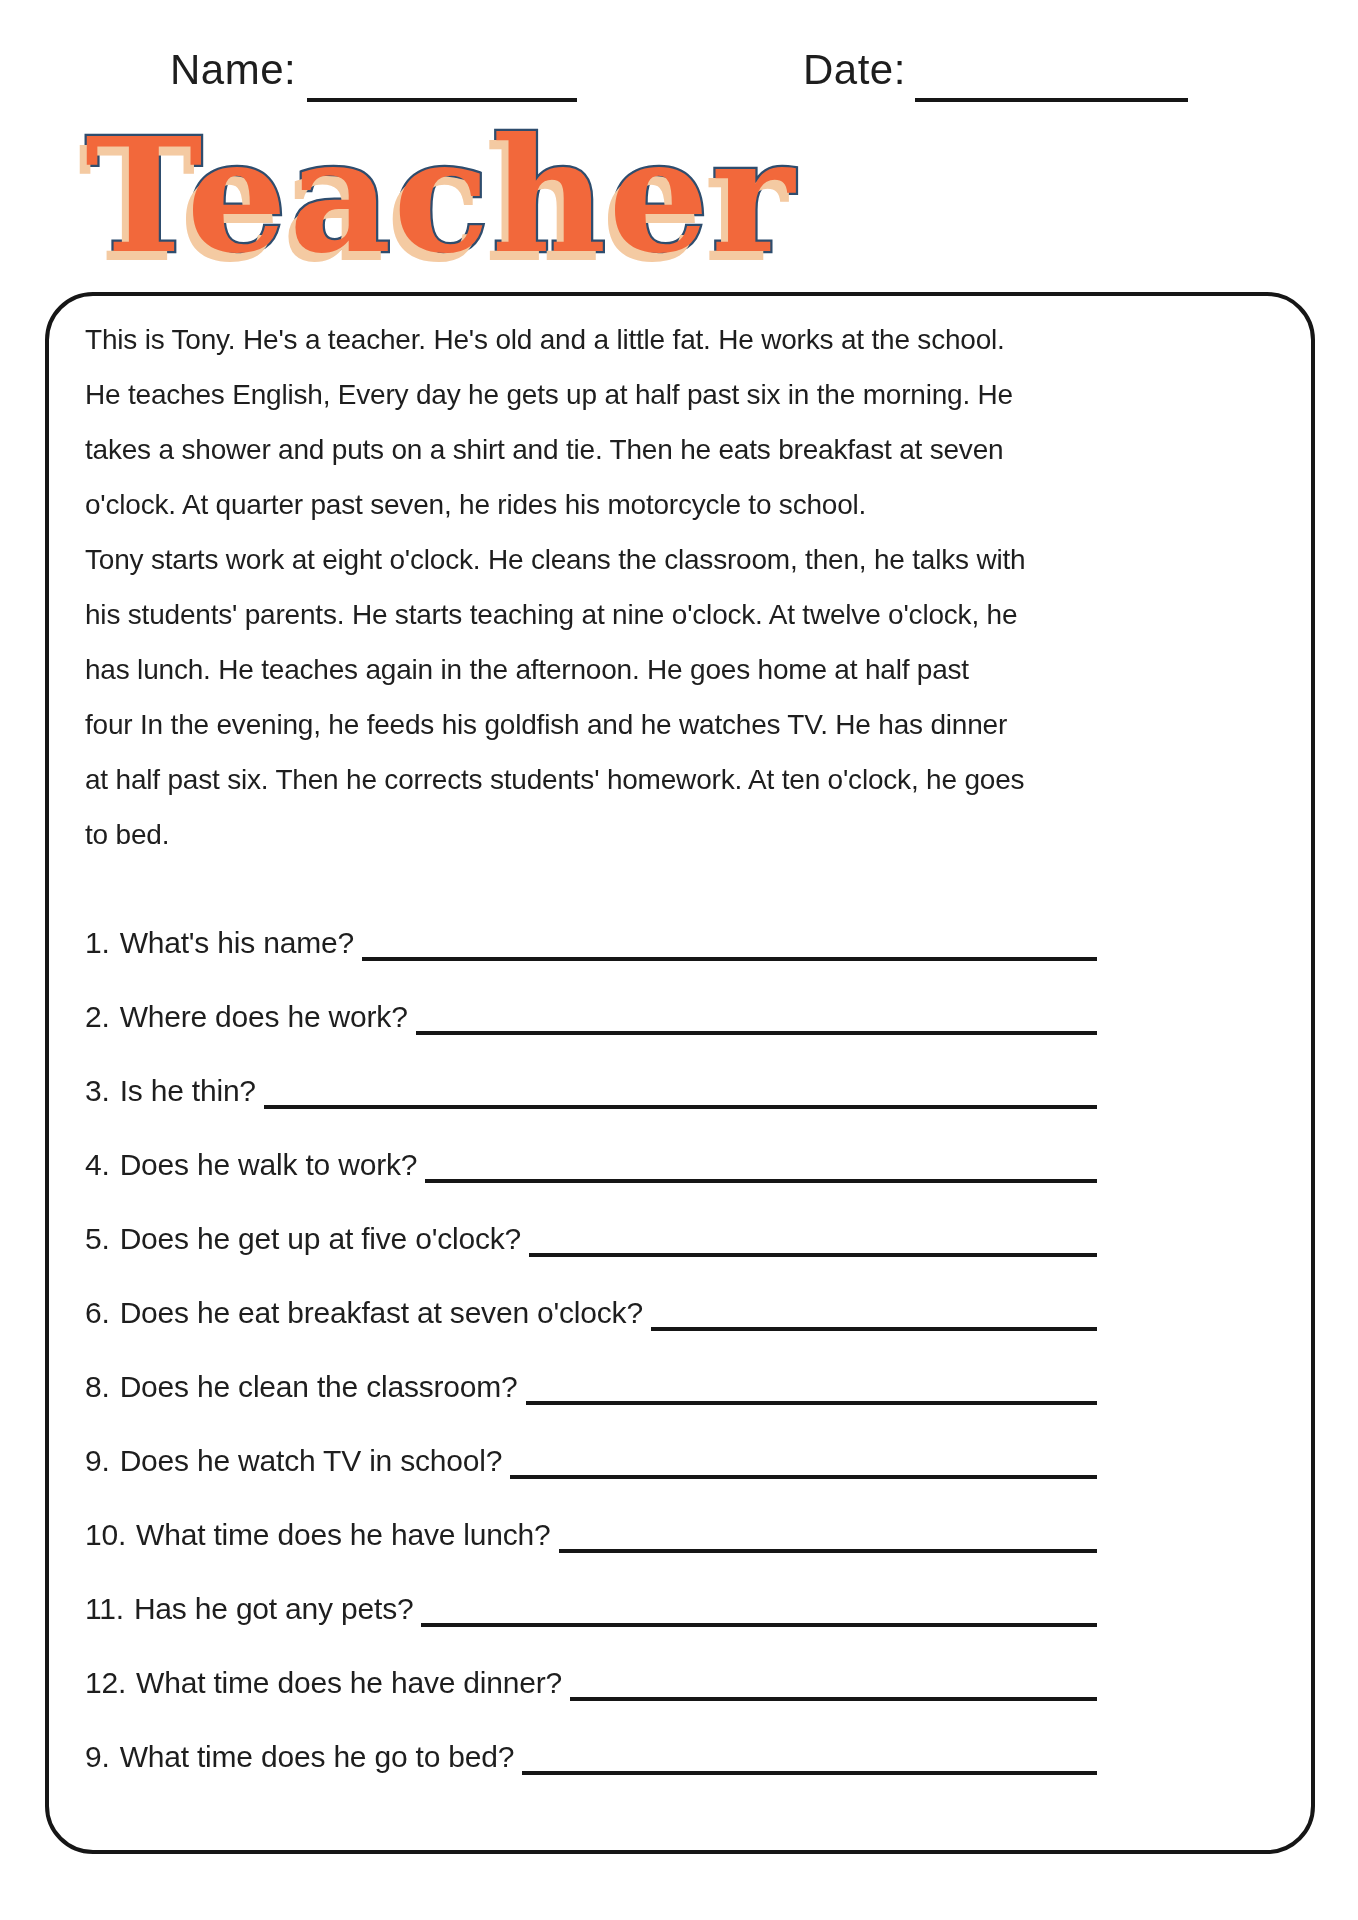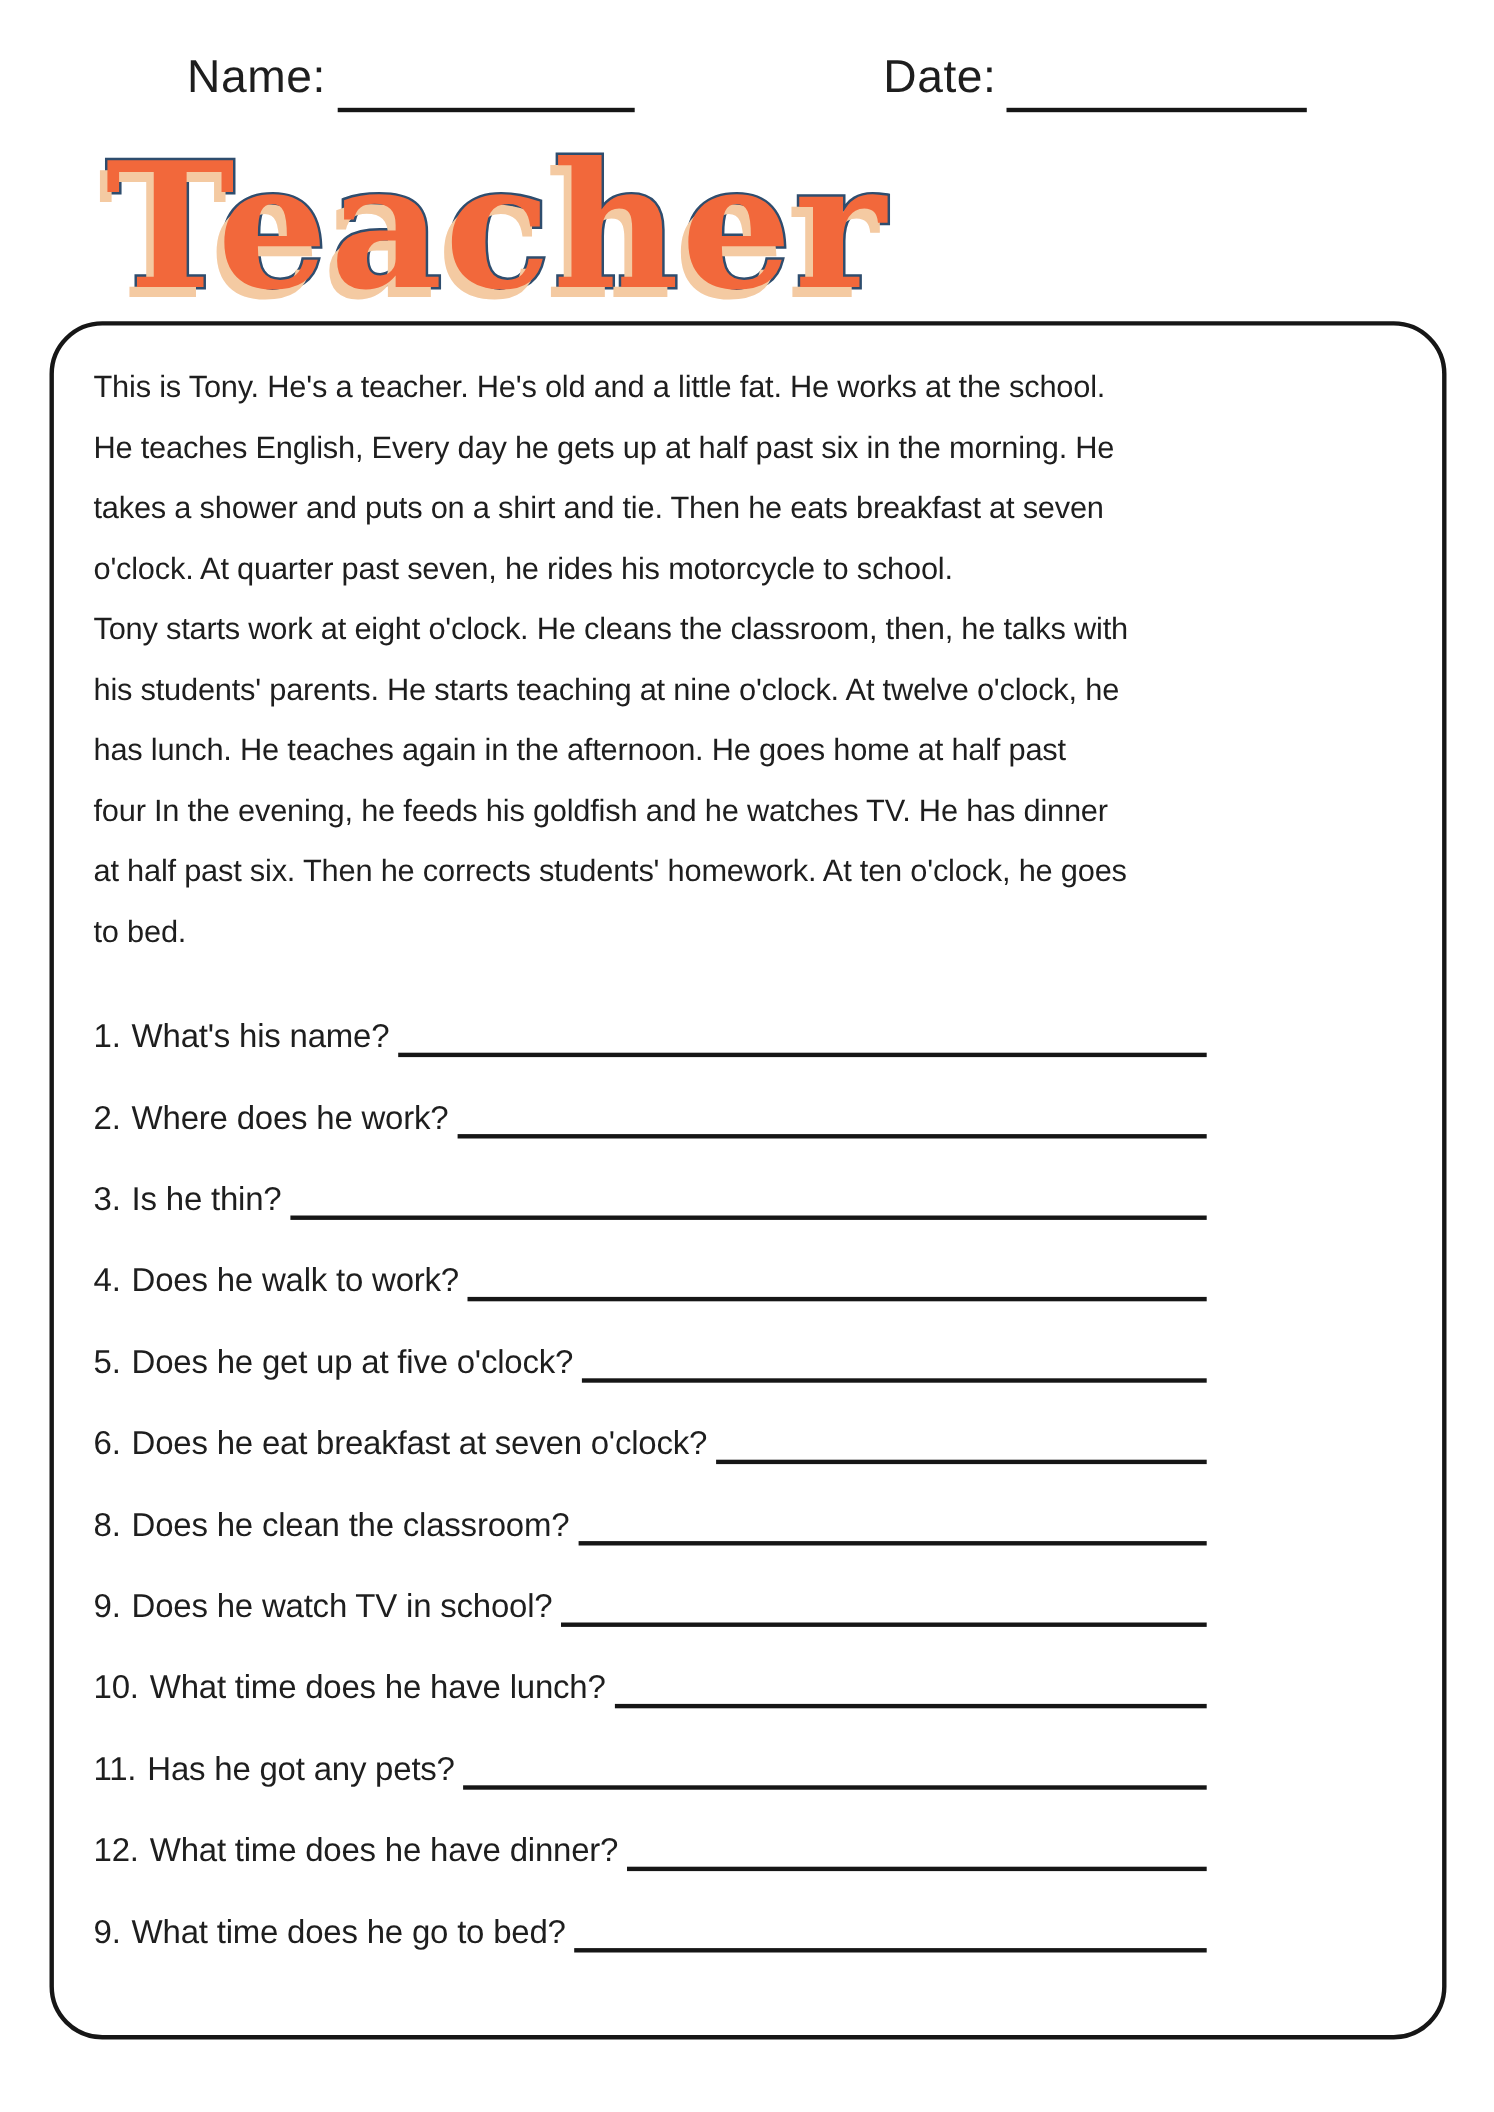--- a/index.html
+++ b/index.html
@@ -37,21 +37,21 @@
     background: var(--line, #161616);
   }
   .name-line { left: 307px; width: 270px; }
   .date-line { left: 915px; width: 273px; }
 
   
   .page-title {
     position: absolute;
     left: 80px;
     top: 112px;
-    margin: 16px;
+    margin: 5px;
     font-family: "DejaVu Serif", serif;
     font-weight: bold;
     font-size: 158px;
     line-height: 1;
     letter-spacing: 2px;
     color: var(--title-fill, #f2683b);
     -webkit-text-stroke: 4.5px var(--title-outline, #2e4d6e);
     paint-order: stroke fill;
     text-shadow: -7px 9px 0 var(--title-shadow, #f4caa2);
     white-space: nowrap;
@@ -66,21 +66,21 @@
     height: 1554px;
     border: 4px solid var(--line, #161616);
     border-radius: 48px;
     background: #ffffff;
   }
 
   
   .passage {
     position: absolute;
     left: 36px;
-    top: 28px;
+    top: 16px;
     font-size: 28px;
     line-height: 55px;
     letter-spacing: -0.2px;
     color: var(--text, #1e1e1e);
   }
   .passage-line { white-space: nowrap; }
 
   
   .questions {
     position: absolute;

